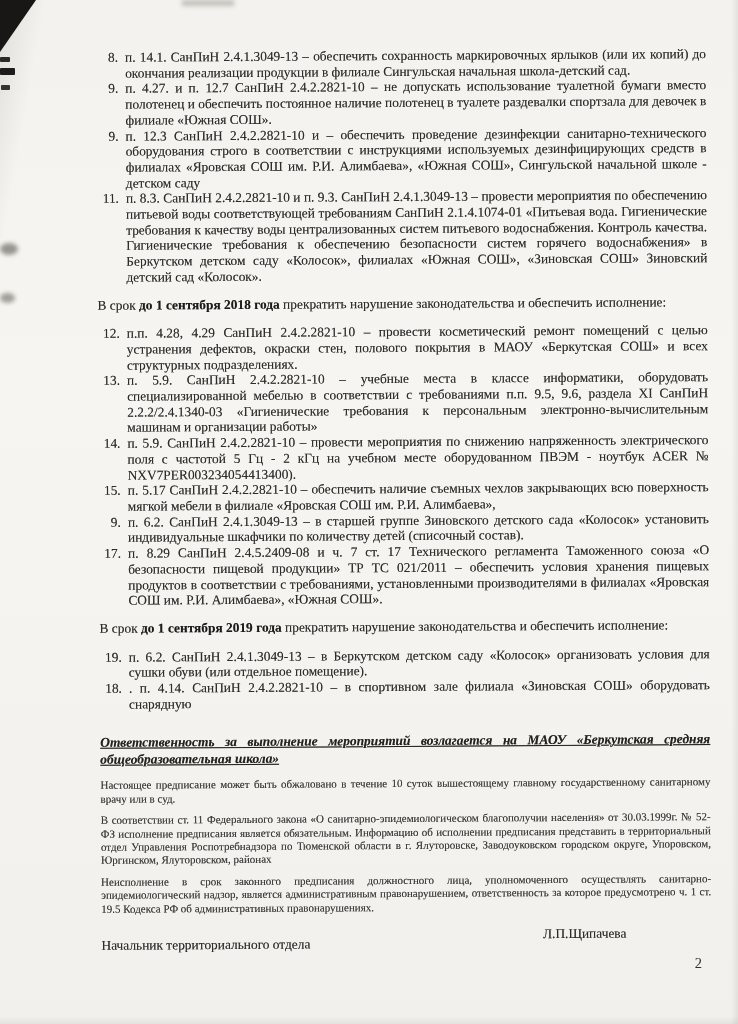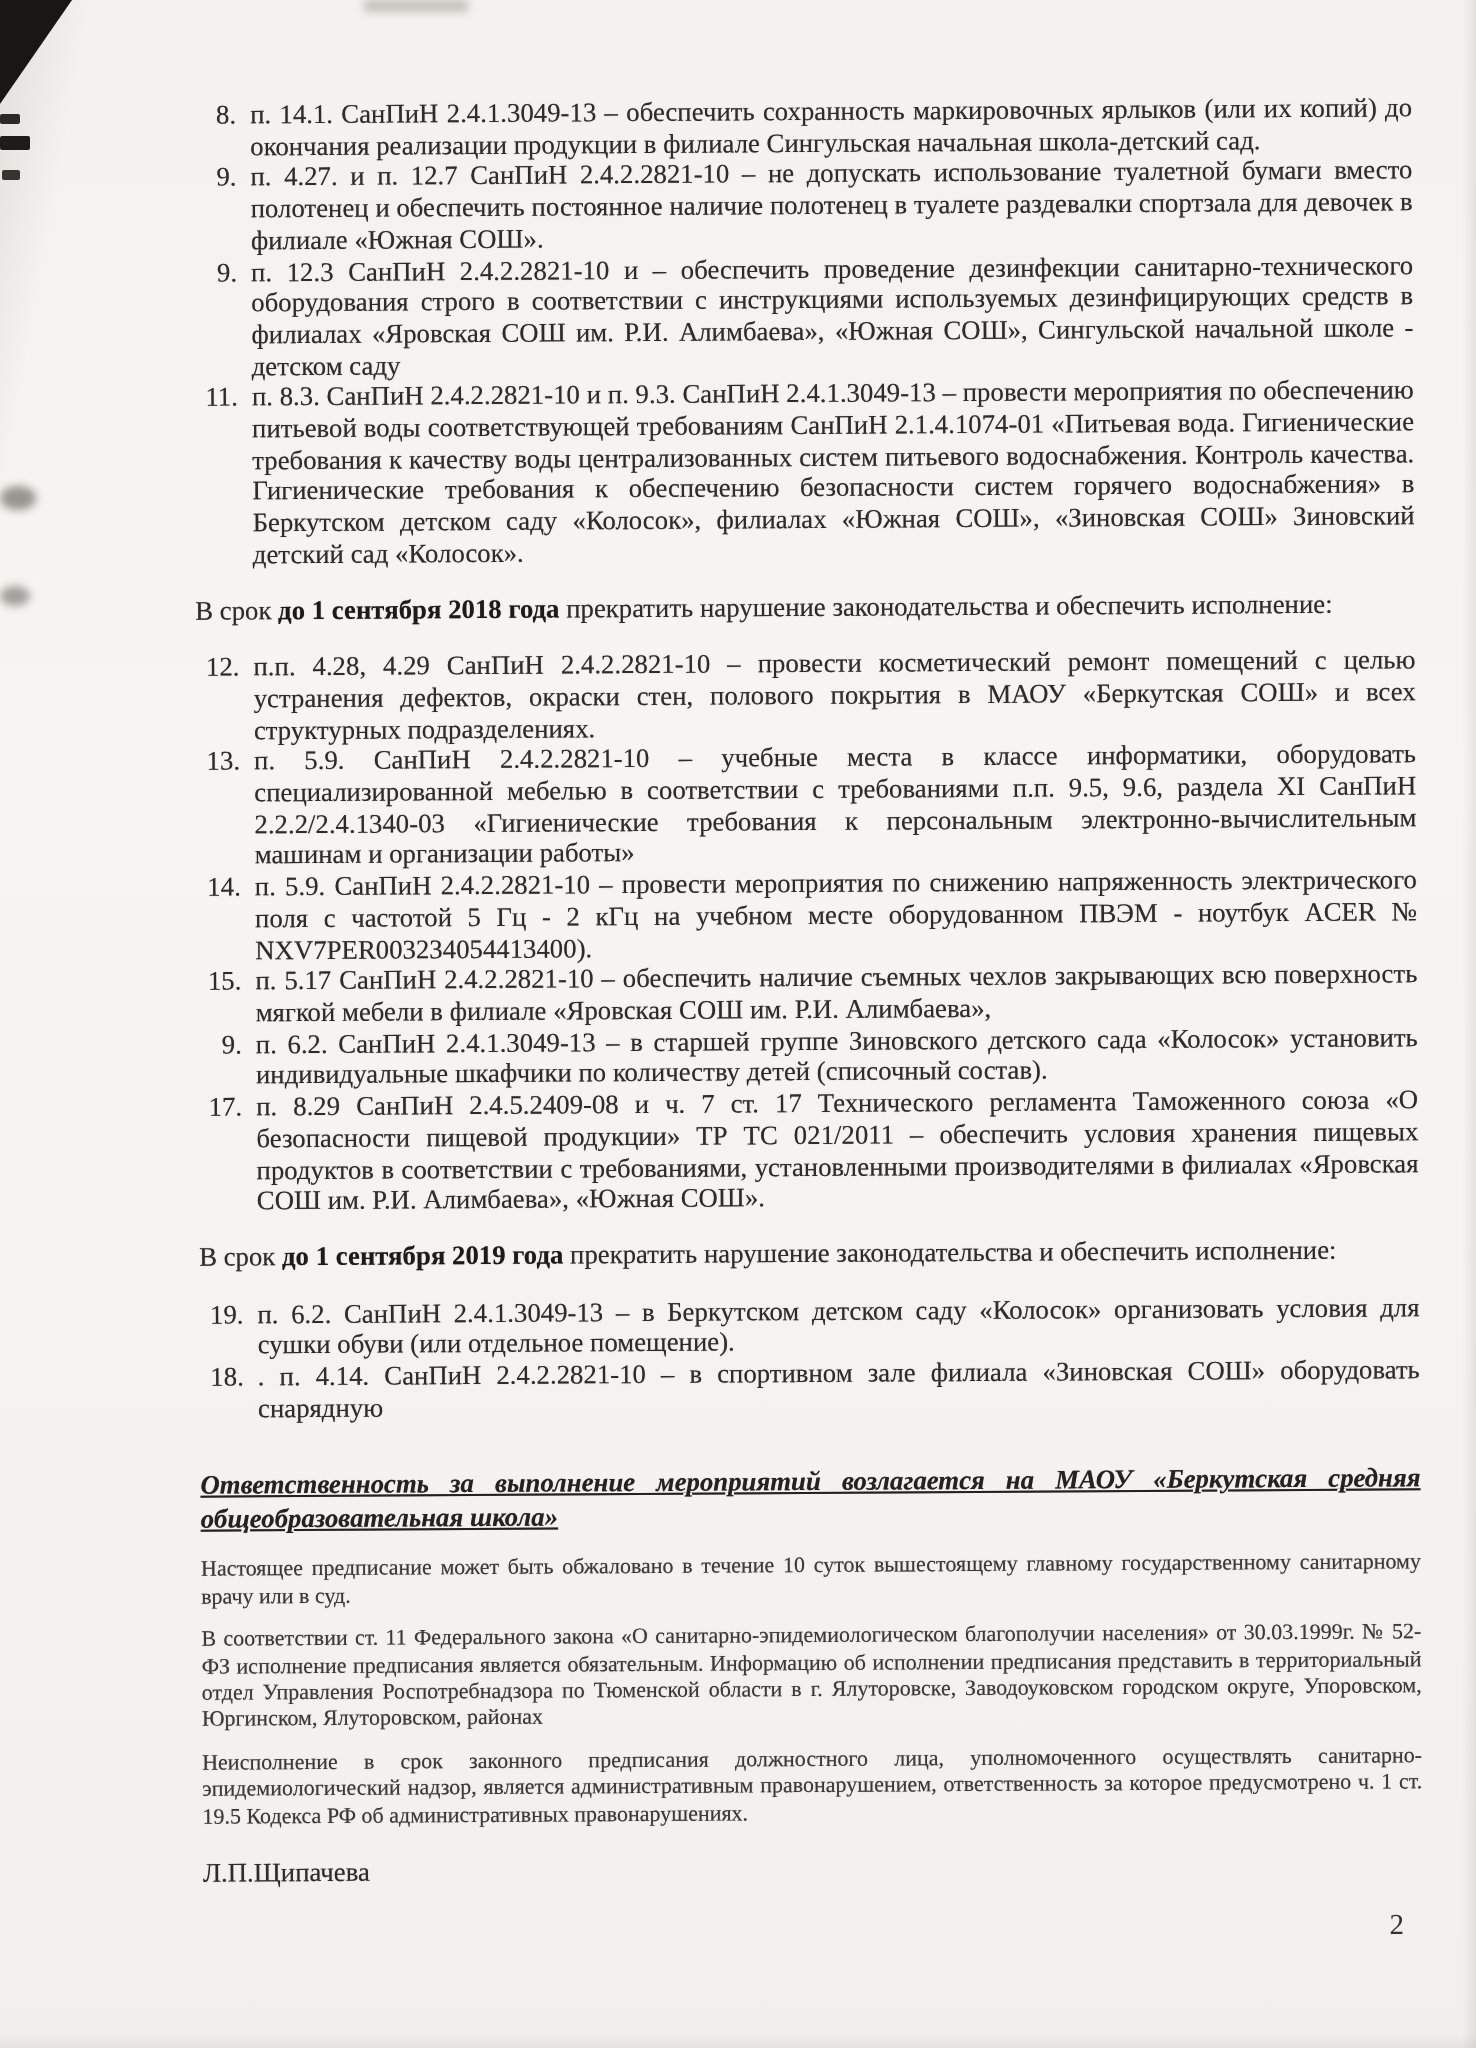--- a/index.html
+++ b/index.html
@@ -133,20 +133,21 @@
 
     <p class="responsibility">Ответственность за выполнение мероприятий возлагается на МАОУ «Беркутская средняя общеобразовательная школа»</p>
 
     <div class="notes">
       <p class="note">Настоящее предписание может быть обжаловано в течение 10 суток вышестоящему главному государственному санитарному врачу или в суд.</p>
       <p class="note">В соответствии ст. 11 Федерального закона «О санитарно-эпидемиологическом благополучии населения» от 30.03.1999г. № 52-ФЗ исполнение предписания является обязательным. Информацию об исполнении предписания представить в территориальный отдел Управления Роспотребнадзора по Тюменской области в г. Ялуторовске, Заводоуковском городском округе, Упоровском, Юргинском, Ялуторовском, районах</p>
       <p class="note">Неисполнение в срок законного предписания должностного лица, уполномоченного осуществлять санитарно-эпидемиологический надзор, является административным правонарушением, ответственность за которое предусмотрено ч. 1 ст. 19.5 Кодекса РФ об административных правонарушениях.</p>
     </div>
 
     <div class="sig-row">
+      <span class="sig-title">Начальник территориального отдела</span>
       <span class="sig-name">Л.П.Щипачева</span>
     </div>
 
   </div>
 
   <div class="page-num">2</div>
 
 </div>
 
 </body></html>

